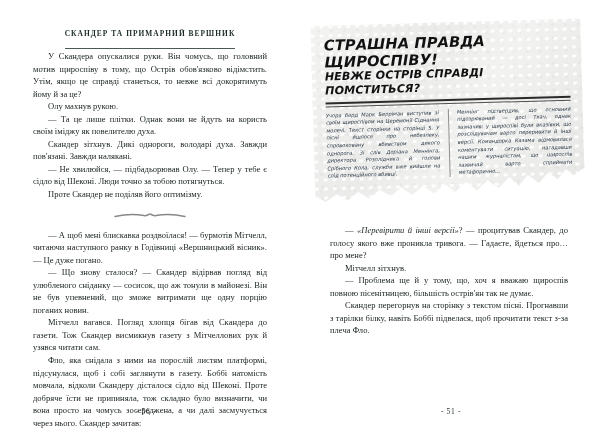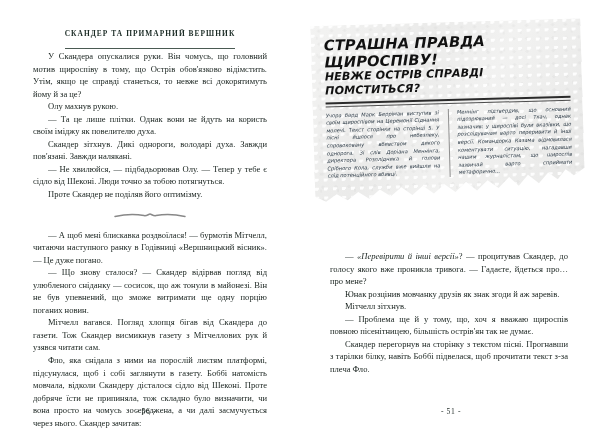--- a/index.html
+++ b/index.html
@@ -53,21 +53,20 @@
   
   .textblock {
     position: absolute;
     left: 33px;
     width: 234px;
     top: 50px;
   }
   .page-right .textblock {
     left: 30px;
     width: 238px;
-    margin-top: 26px;
   }
 
   p.para {
     margin: 0;
     text-indent: 15px;
     text-align: justify;
     font-size: 8.55px;
     line-height: 12.55px;
     color: #17211d;
     hyphens: manual;
@@ -253,21 +252,20 @@
           </div>
 
         </div>
       </div>
     </div>
 
     <div class="textblock below-clip">
       <p class="para">
         <span>— </span><em class="q">«Перевірити й інші версії»</em><span>? — процитував Скандер, до голосу якого вже проникла тривога. — Гадаєте, йдеться про… про мене?</span>
       </p>
-      <p class="para">Юнак розцінив мовчанку друзів як знак згоди й аж заревів.</p>
       <p class="para">Мітчелл зітхнув.</p>
       <p class="para">— Проблема ще й у тому, що, хоч я вважаю щироспів повною пісенітницею, більшість острів'ян так не думає.</p>
       <p class="para">Скандер перегорнув на сторінку з текстом пісні. Прогнавши з тарілки білку, навіть Боббі підвелася, щоб прочитати текст з-за плеча Фло.</p>
     </div>
 
     <div class="folio">- 51 -</div>
   </div>
 
 </div>
 

